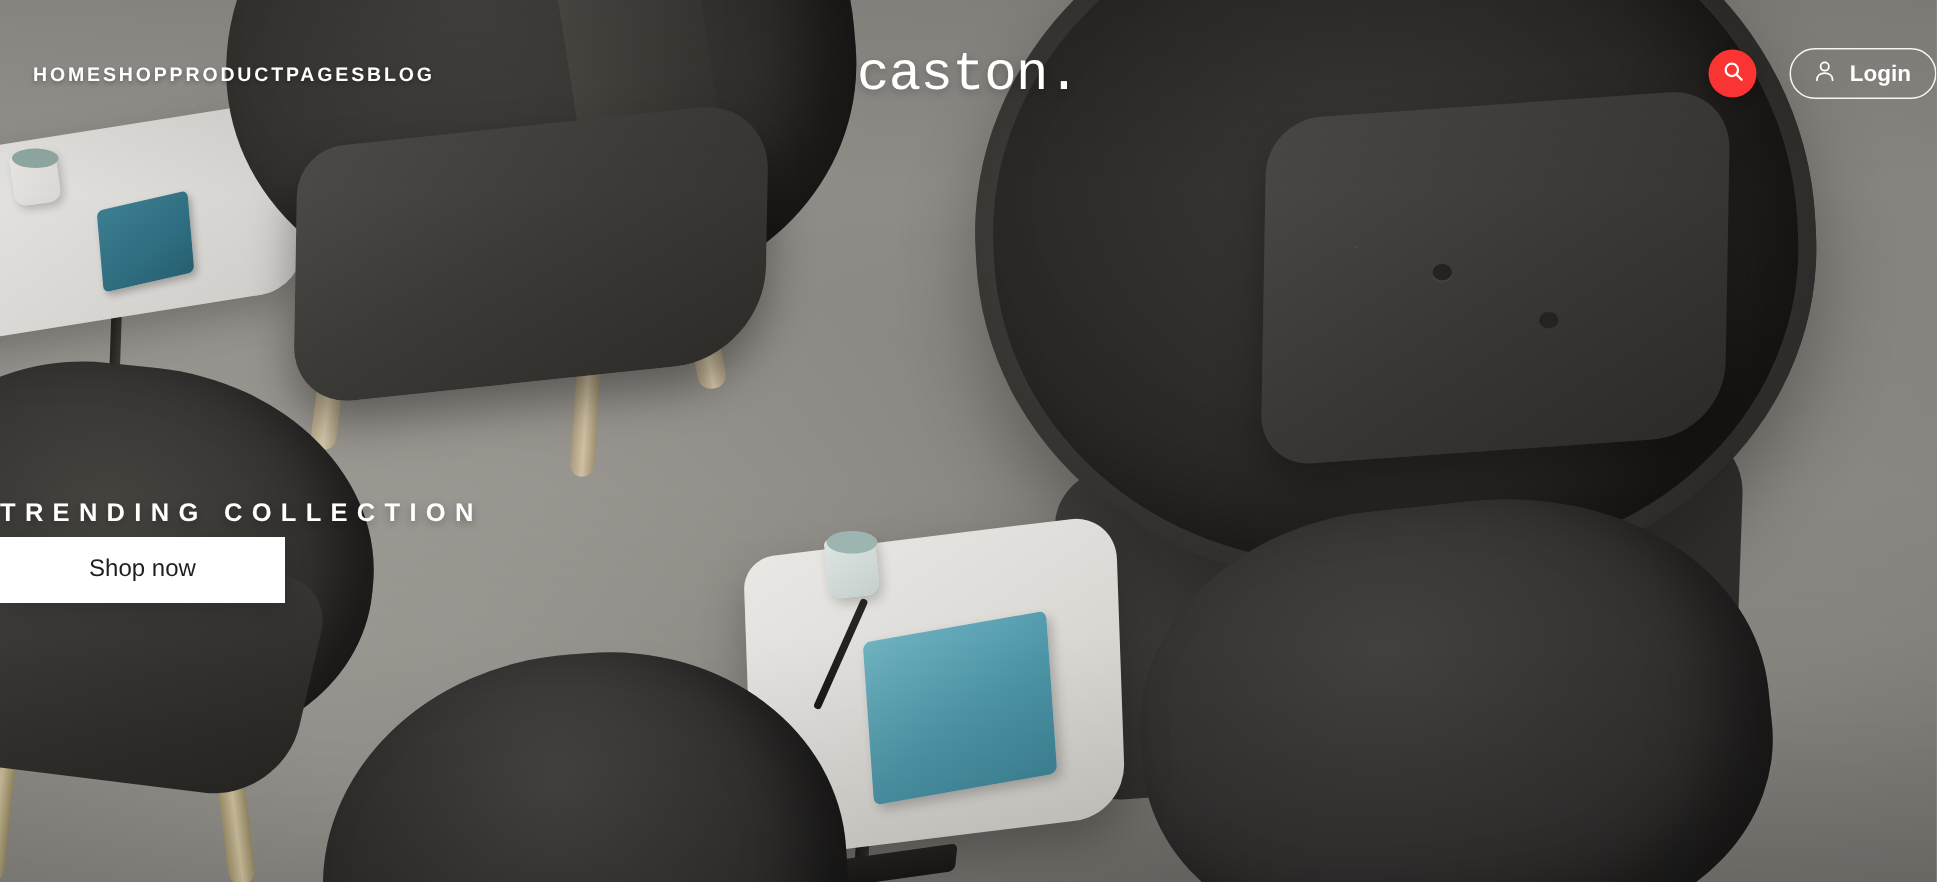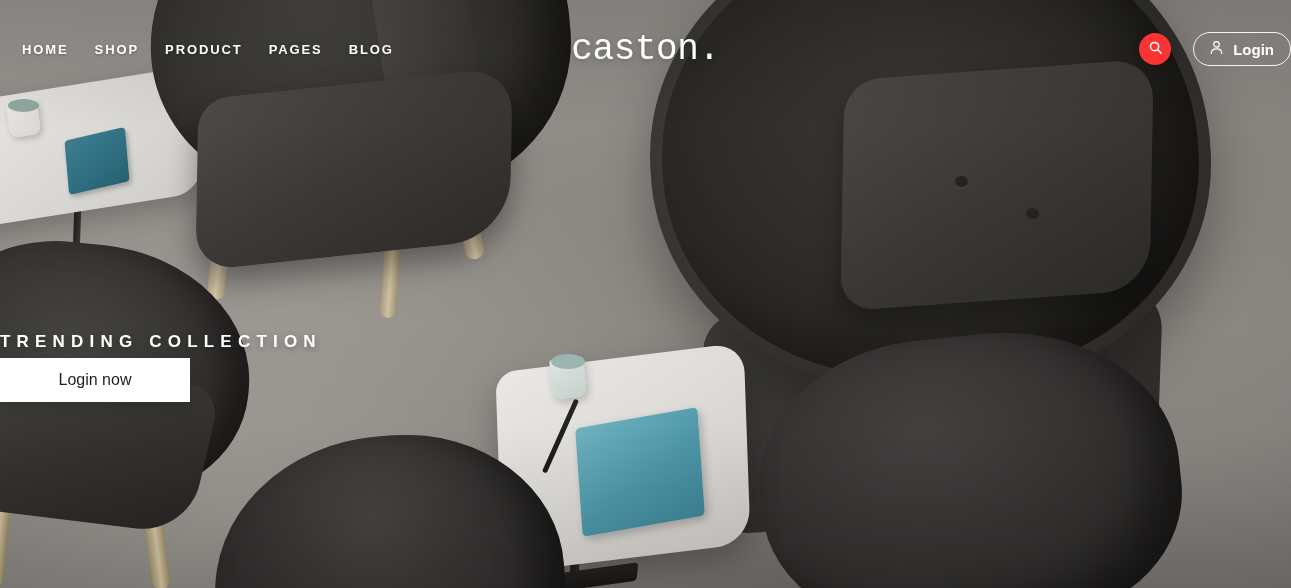--- a/index.html
+++ b/index.html
@@ -259,21 +259,21 @@
   }
 
   
   .header {
     position:absolute; left:0; top:0; width:1291px; height:98px;
     display:flex; align-items:center;
     padding:0 0 0 22px;
     z-index:20;
   }
   .nav {
-    display:flex; align-items:center; gap:26px;
+    display:flex; align-items:center; 
     flex:0 0 auto;
   }
   .nav-link {
     color:#ffffff;
     font-size:13px; font-weight:bold;
     letter-spacing:1.9px;
     text-transform:uppercase;
     text-decoration:none;
     white-space:nowrap;
     cursor:pointer;
@@ -442,16 +442,16 @@
             <path d="M4.6 20.4c0-4.2 3.3-6.6 7.4-6.6s7.4 2.4 7.4 6.6"></path>
           </svg>
         </span>
         <span>Login</span>
       </button>
     </div>
   </header>
 
   <div class="hero-content">
     <div class="eyebrow">TRENDING COLLECTION</div>
-    <button class="shop-btn">Login now</button>
+    <button class="shop-btn">Shop now</button>
   </div>
 
 </div>
 
 </body></html>

